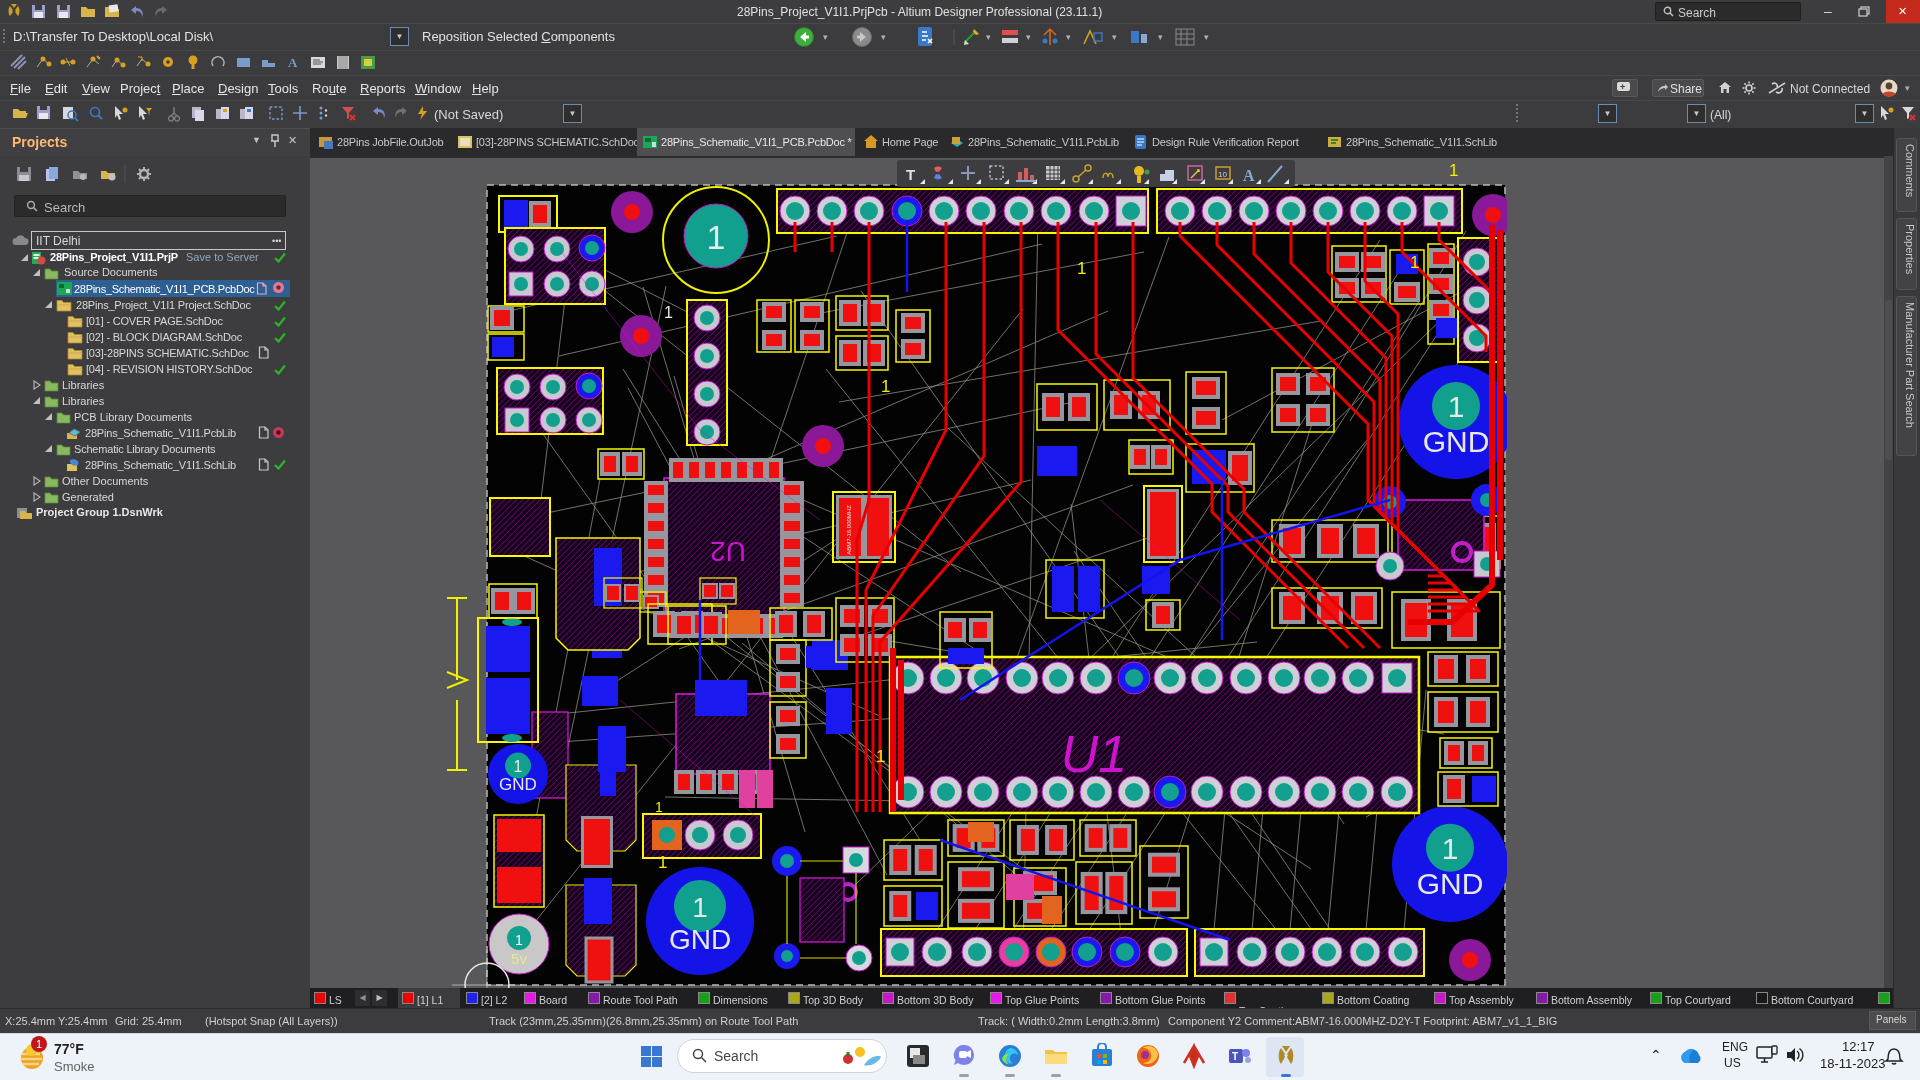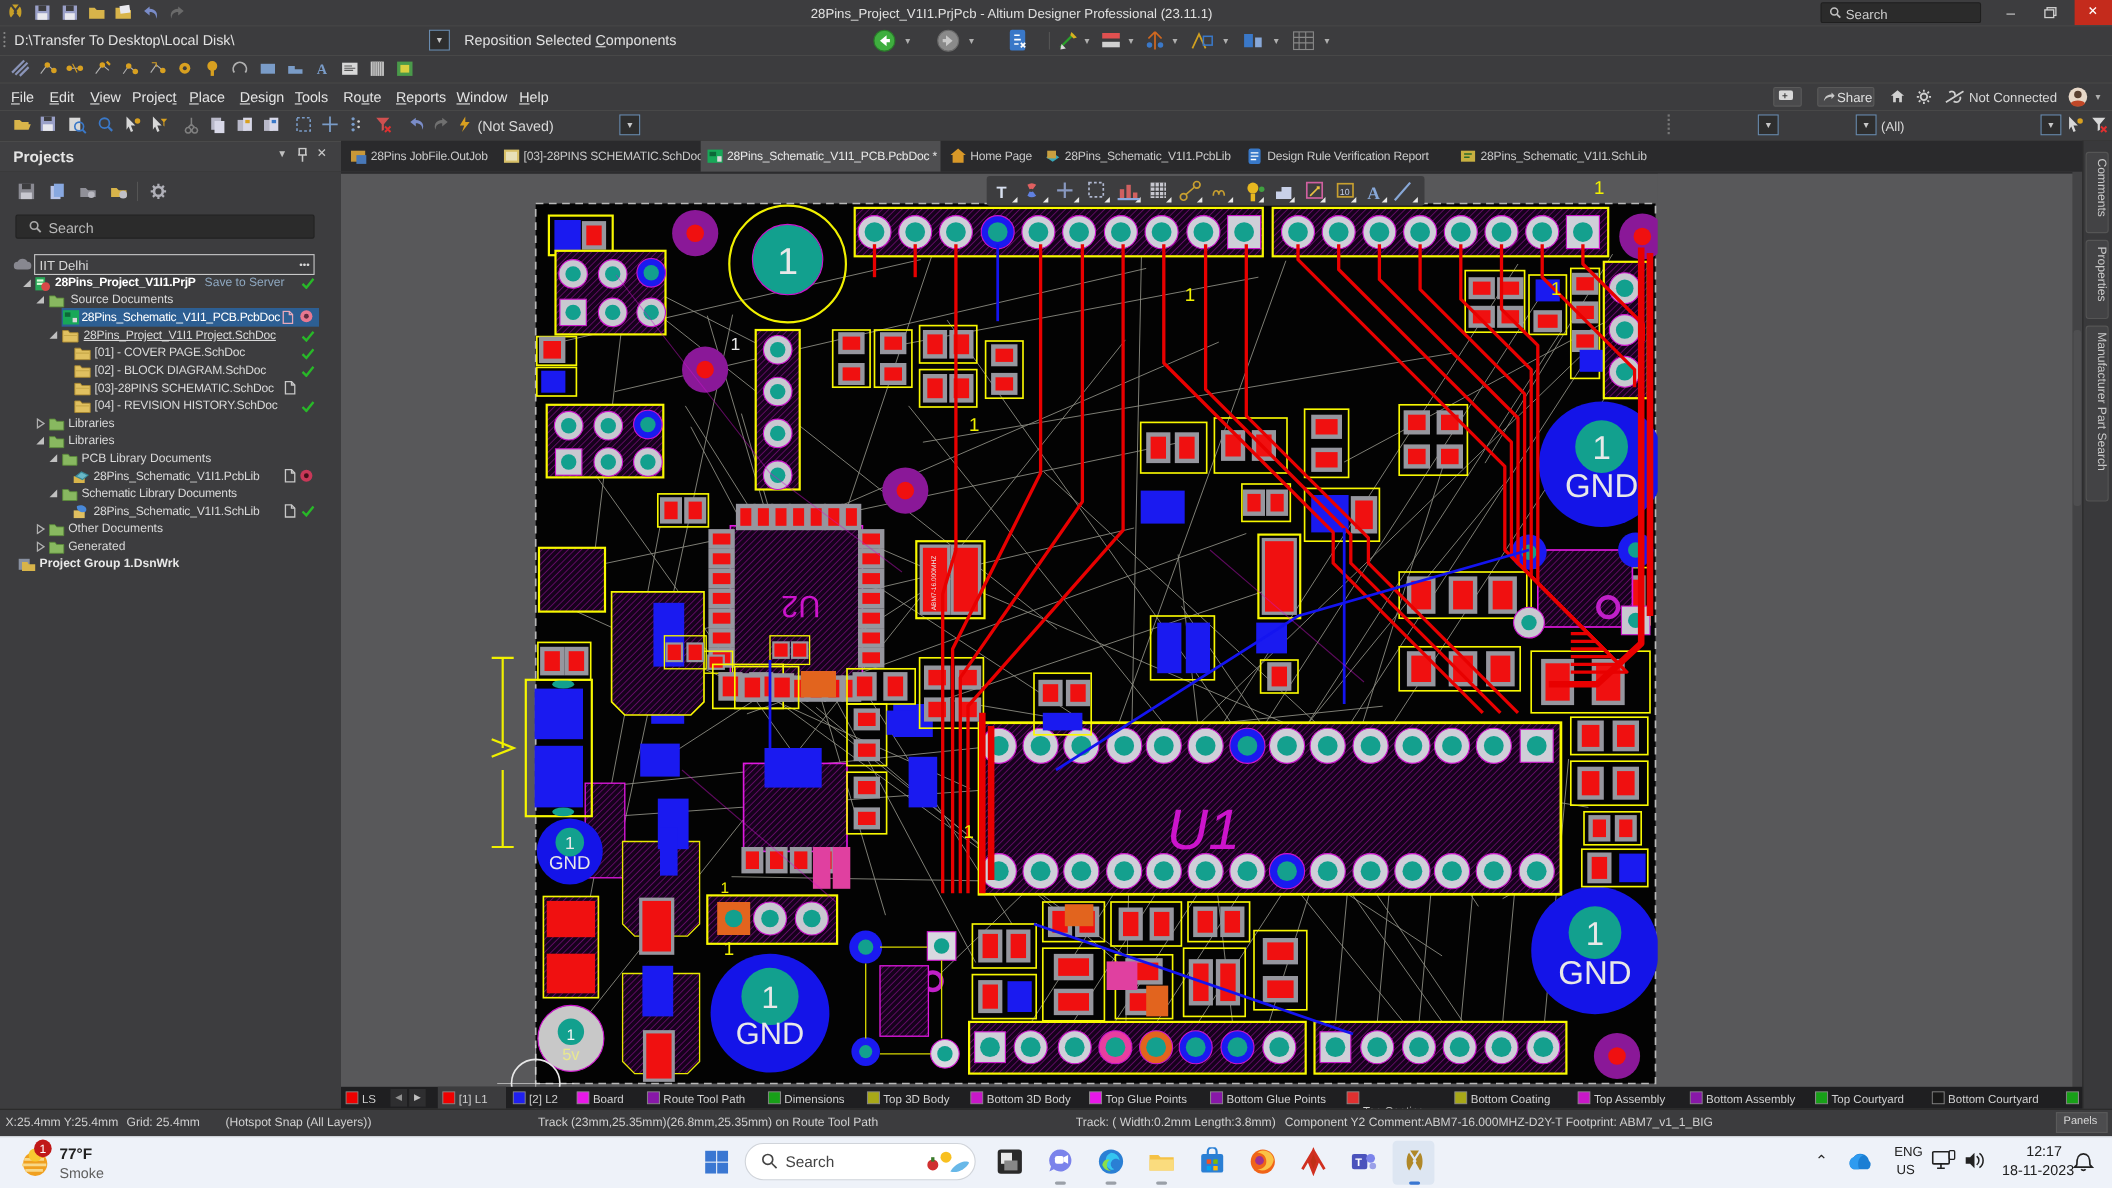--- a/index.html
+++ b/index.html
@@ -1082,21 +1082,21 @@
 <svg class="abs" style="left:1878px;top:105px" width="17" height="17" viewBox="0 0 17 17">
     <path d="M3 1 L11 9 L7 9 L9 14 L7 15 L5 10 L3 13 Z" fill="#d8d8d8"></path>
     <circle cx="13" cy="5" r="2.5" fill="#d8a020"></circle>
   </svg>
 <svg class="abs" style="left:1900px;top:105px" width="17" height="17" viewBox="0 0 17 17">
     <path d="M2 2 L14 2 L9 8 L9 13 L7 14 L7 8 Z" fill="#d8d8d8"></path>
     <path d="M10 10 l5 5 m0 -5 l-5 5" stroke="#e03030" stroke-width="1.8"></path>
   </svg>
 <div class="abs" style="left:0px;top:128px;width:1920px;height:28px;background:#2a2a2c;"></div>
 <div class="abs" style="left:0px;top:128px;width:310px;height:28px;background:#404042;border-top:1px solid #4c4c4c;"></div>
-<div class="txt" style="left:12px;top:135px;font-size:14px;color:#e5e5e5;font-weight:bold;text-align:center;">Projects</div>
+<div class="txt" style="left:12px;top:135px;font-size:14px;color:#fdba74;font-weight:bold;text-align:center;">Projects</div>
 <div class="txt" style="left:252px;top:136px;font-size:9px;color:#c0c0c0;font-weight:normal;">▼</div>
 <svg class="abs" style="left:269px;top:134px" width="12" height="14" viewBox="0 0 12 14">
     <path d="M3 1 h6 v6 h-6 Z M2 7 h8 M6 7 v6" stroke="#c8c8c8" stroke-width="1.4" fill="none"></path>
   </svg>
 <div class="txt" style="left:288px;top:135px;font-size:11px;color:#c8c8c8;font-weight:normal;">✕</div>
 <svg class="abs" style="left:319px;top:134px" width="15" height="16" viewBox="0 0 15 16">
     <rect x="0" y="3" width="13" height="10" fill="#c89838"></rect>
     <rect x="5" y="7" width="9" height="8" fill="#4878b8"></rect>
   </svg>
 <div class="txt" style="left:337px;top:137px;font-size:11px;color:#c8c8c8;font-weight:normal;letter-spacing:-0.2px;">28Pins JobFile.OutJob</div>
@@ -1212,21 +1212,21 @@
     <circle cx="6.5" cy="6.5" r="5.5" fill="#e87890"></circle>
     <circle cx="6.5" cy="6.5" r="2.2" fill="#5f2d3f"></circle>
   </svg>
 <svg class="abs" style="left:44px;top:300px" width="9" height="9" viewBox="0 0 9 9">
     <path d="M8 1 L8 8 L1 8 Z" fill="#c0c0c0"></path>
   </svg>
 <svg class="abs" style="left:56px;top:299px" width="16" height="13" viewBox="0 0 16 13">
     <path d="M1 12 L1 1.5 L6 1.5 L7.5 3.5 L15 3.5 L15 12 Z" fill="#e0c060" stroke="#a88830" stroke-width="0.8"></path>
     <path d="M2 6 h12" stroke="#c8a848"></path>
   </svg>
-<div class="txt" style="left:76px;top:300px;font-size:11px;color:#d8d8d8;font-weight:normal;letter-spacing:-0.2px;text-decoration:underline;">28Pins_Project_V1I1 Project.SchDoc</div>
+<div class="txt" style="left:76px;top:300px;font-size:11px;color:#d8d8d8;font-weight:normal;letter-spacing:-0.2px;">28Pins_Project_V1I1 Project.SchDoc</div>
 <svg class="abs" style="left:274px;top:300px" width="12" height="11" viewBox="0 0 12 11">
     <path d="M1 6 L4.5 9.5 L11 1.5" stroke="#28b828" stroke-width="2.2" fill="none"></path>
   </svg>
 <svg class="abs" style="left:67px;top:315px" width="16" height="13" viewBox="0 0 16 13">
     <path d="M1 12 L1 1.5 L6 1.5 L7.5 3.5 L15 3.5 L15 12 Z" fill="#e0c060" stroke="#a88830" stroke-width="0.8"></path>
     <path d="M2 6 h12" stroke="#c8a848"></path>
   </svg>
 <div class="txt" style="left:86px;top:316px;font-size:11px;color:#d8d8d8;font-weight:normal;letter-spacing:-0.2px;">[01] - COVER PAGE.SchDoc</div>
 <svg class="abs" style="left:274px;top:316px" width="12" height="11" viewBox="0 0 12 11">
     <path d="M1 6 L4.5 9.5 L11 1.5" stroke="#28b828" stroke-width="2.2" fill="none"></path>

